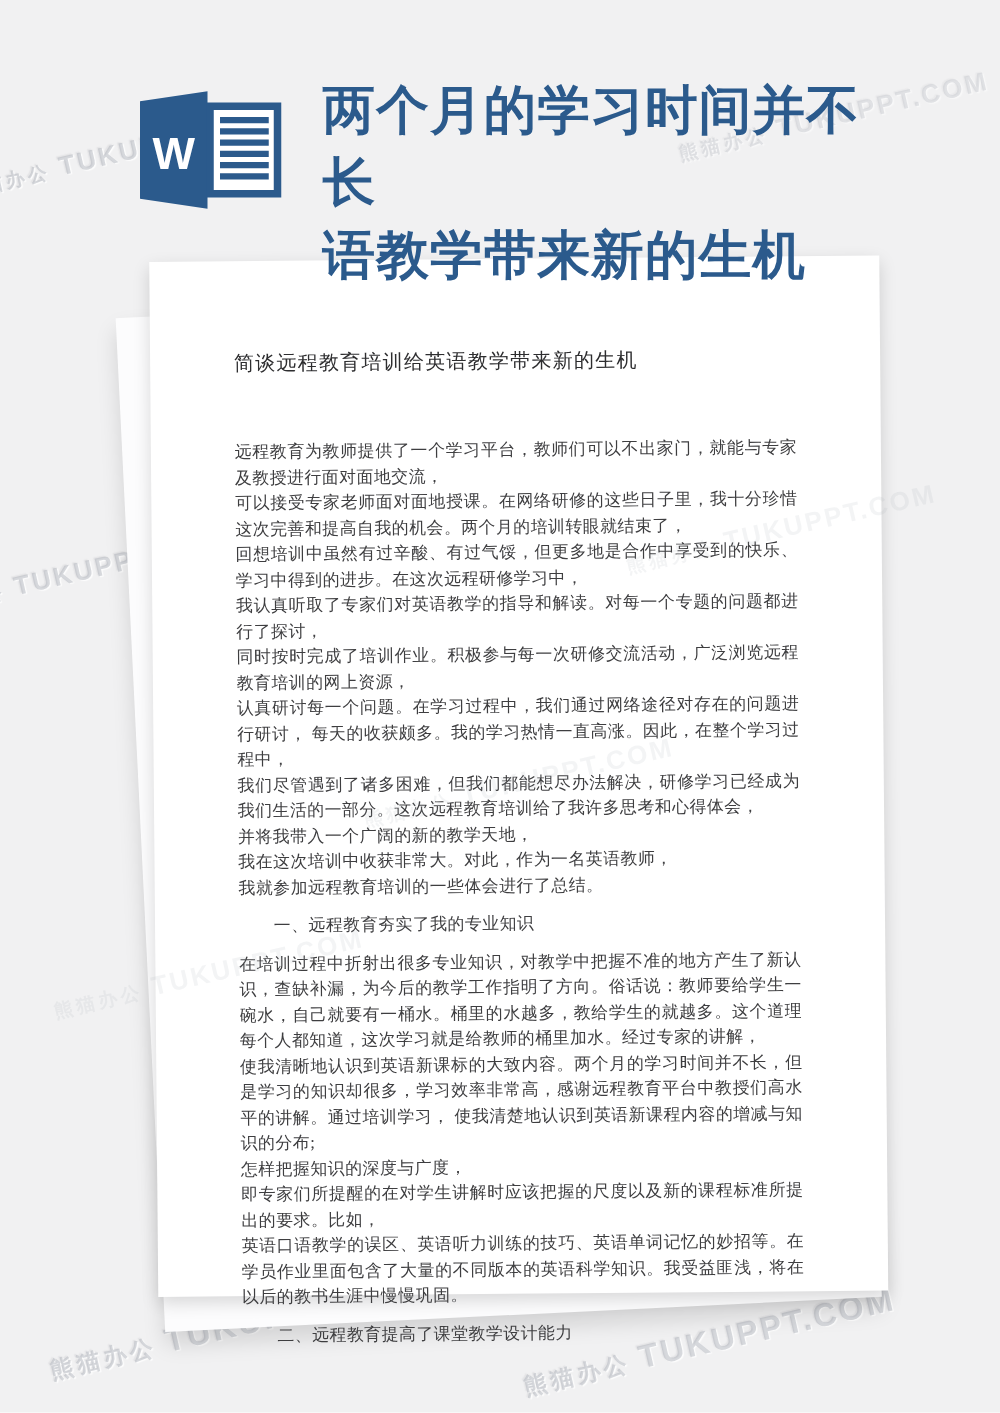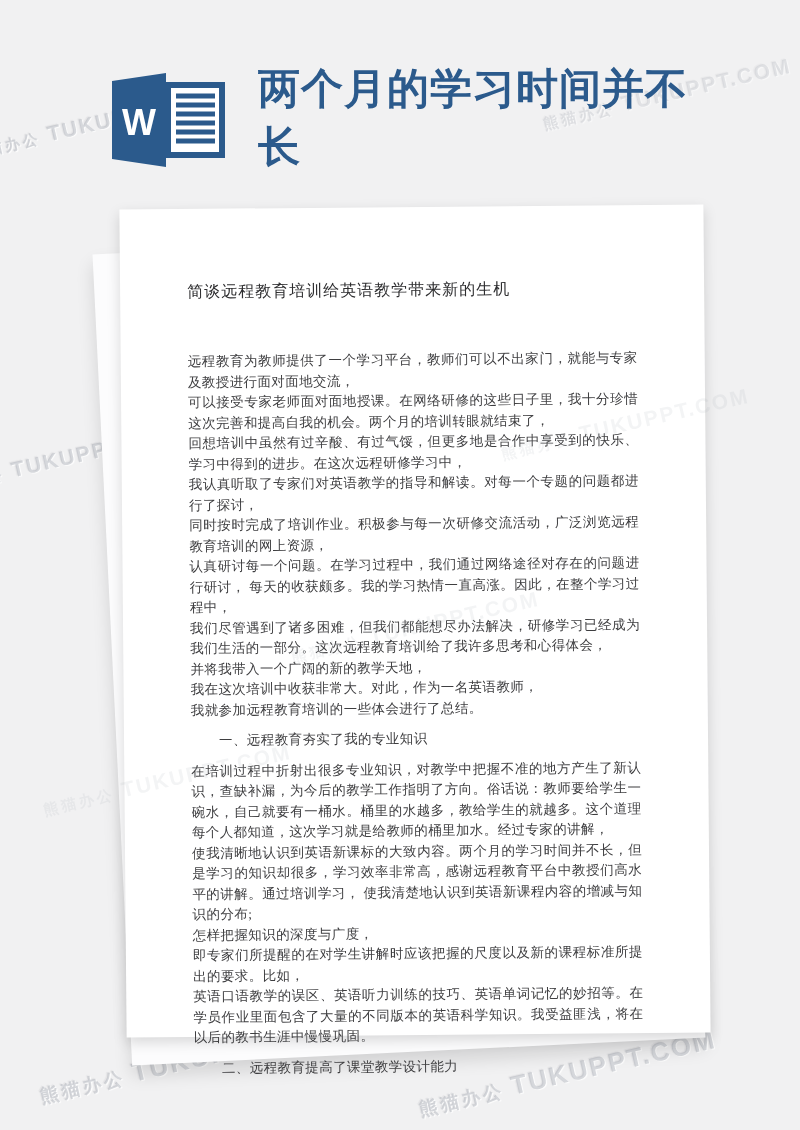--- a/index.html
+++ b/index.html
@@ -89,20 +89,21 @@
         <line x1="66" y1="24" x2="105" y2="24"></line>
         <line x1="66" y1="33" x2="105" y2="33"></line>
         <line x1="66" y1="42" x2="105" y2="42"></line>
         <line x1="66" y1="51" x2="105" y2="51"></line>
         <line x1="66" y1="60" x2="105" y2="60"></line>
         <line x1="66" y1="69" x2="105" y2="69"></line>
       </g>
     </svg>
     <div class="hdr-title">
       <div>两个月的学习时间并不长</div>
+      <div>语教学带来新的生机</div>
     </div>
   </div>
 
   <div class="page-behind"></div>
   <div class="page">
     <h1 class="doc-title">简谈远程教育培训给英语教学带来新的生机</h1>
     <div class="doc-body">
         <div class="blk-p">远程教育为教师提供了一个学习平台，教师们可以不出家门，就能与专家及教授进行面对面地交流，</div>
         <div class="blk-p">可以接受专家老师面对面地授课。在网络研修的这些日子里，我十分珍惜这次完善和提高自我的机会。两个月的培训转眼就结束了，</div>
         <div class="blk-p">回想培训中虽然有过辛酸、有过气馁，但更多地是合作中享受到的快乐、学习中得到的进步。在这次远程研修学习中，</div>

